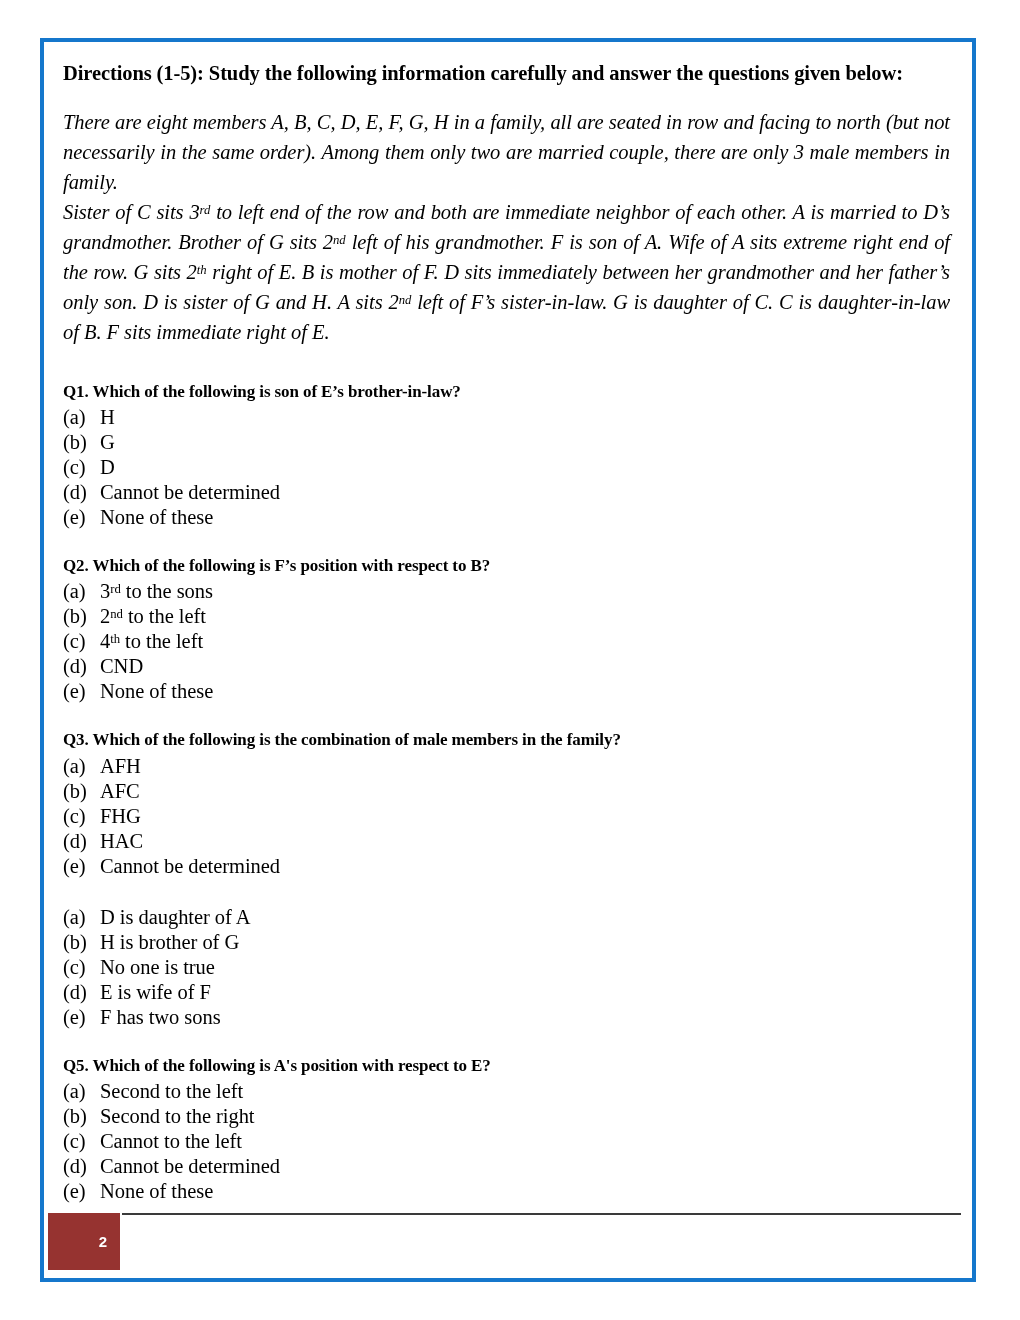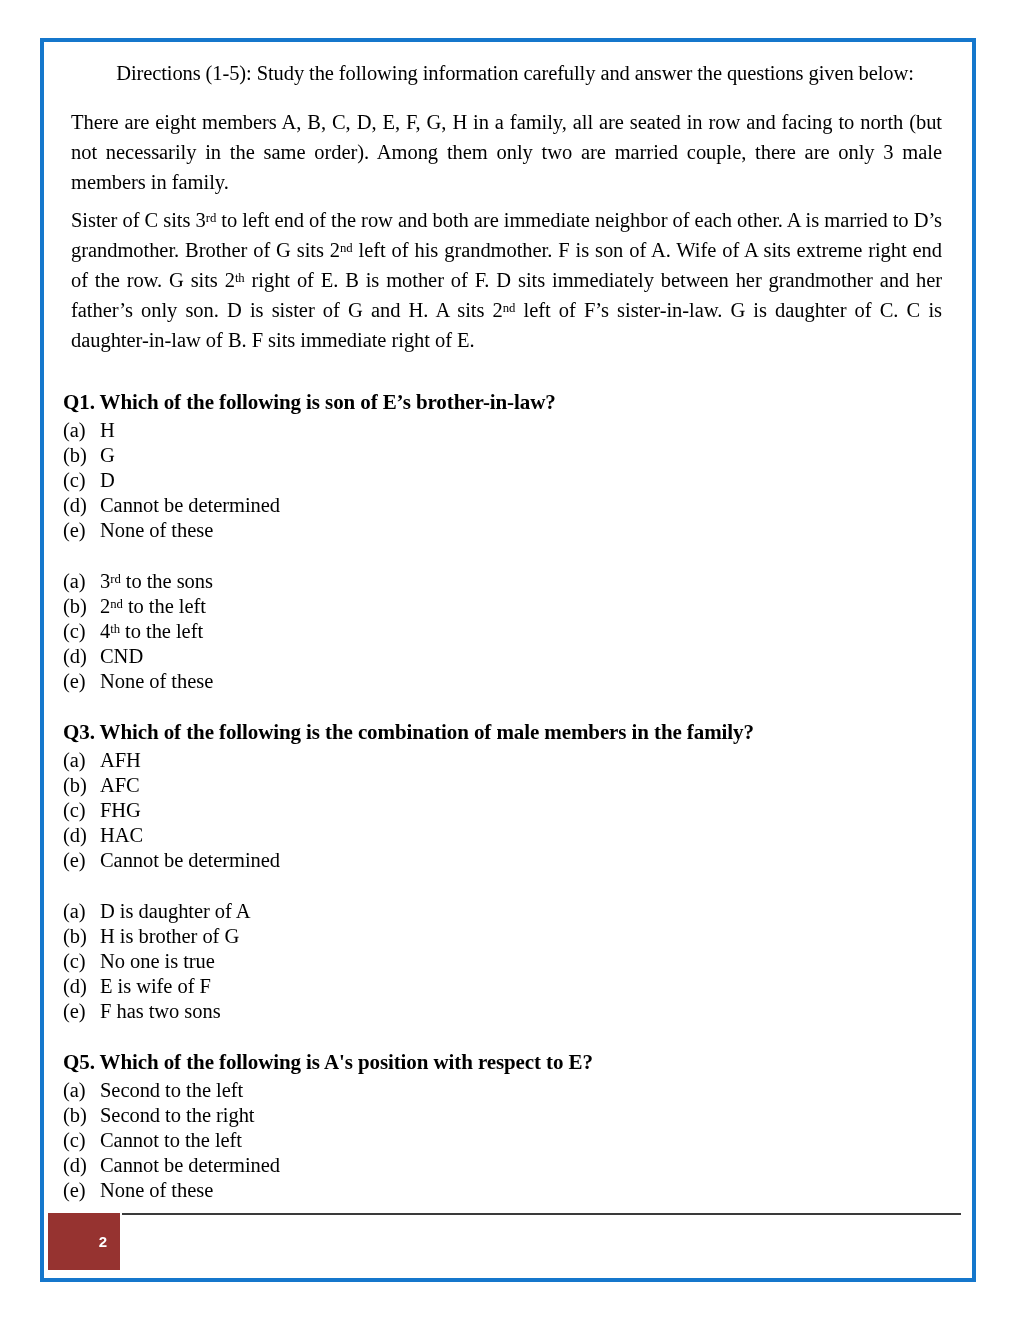--- a/index.html
+++ b/index.html
@@ -26,53 +26,53 @@
   }
 
   .page-inner {
     position: absolute;
     left: 0; top: 0; right: 0; bottom: 0;
     padding: 18px 22px 0 19px;
   }
 
   
   .directions {
-    font-weight: normal;
+    font-weight: bold;
     font-size: 20.5px;
     line-height: 1.28;
     letter-spacing: -0.1px;
-    margin: 0 0 22px 17px;
-    text-align: center;
+    margin: 0 0 22px 0;
   }
 
   
   .intro-para {
     font-size: 20.5px;
     line-height: 1.46;
     text-align: justify;
     text-justify: inter-word;
-    margin: 8px;
+    margin: 0;
     letter-spacing: -0.05px;
+    font-style: italic;
   }
   .intro-para.p1 { margin-bottom: 0; }
   .intro-para.p2 { margin-bottom: 0; }
 
   sup {
     font-size: 0.62em;
     vertical-align: 0.42em;
     line-height: 0;
   }
 
   
   .q-block { margin-top: 26px; }
   .q-block:first-of-type { margin-top: 34px; }
 
   .q-title {
     font-weight: bold;
-    font-size: 21px;
+    font-size: 17px;
     line-height: 1.2;
     margin: 0 0 3px 0;
     letter-spacing: -0.1px;
   }
 
   .opt-list { margin: 0; padding: 0; list-style: none; }
 
   .opt {
     font-size: 20.5px;
     line-height: 1.22;
@@ -155,20 +155,21 @@
               <span class="opt-key">(d)</span>
               <span class="opt-text">Cannot be determined</span>
             </li>
             <li class="opt">
               <span class="opt-key">(e)</span>
               <span class="opt-text">None of these</span>
             </li>
           </ul>
         </div>
         <div class="q-block">
+          <p class="q-title">Q2. Which of the following is F’s position with respect to B?</p>
           <ul class="opt-list">
             <li class="opt">
               <span class="opt-key">(a)</span>
               <span class="opt-text"><span>3</span><sup>rd</sup><span> to the sons</span></span>
             </li>
             <li class="opt">
               <span class="opt-key">(b)</span>
               <span class="opt-text"><span>2</span><sup>nd</sup><span> to the left</span></span>
             </li>
             <li class="opt">

